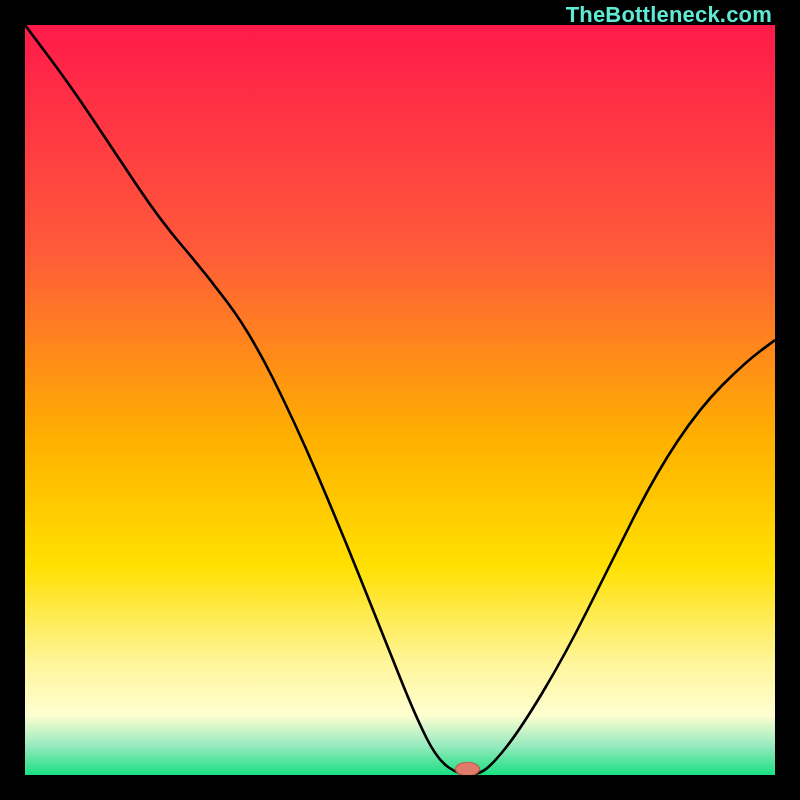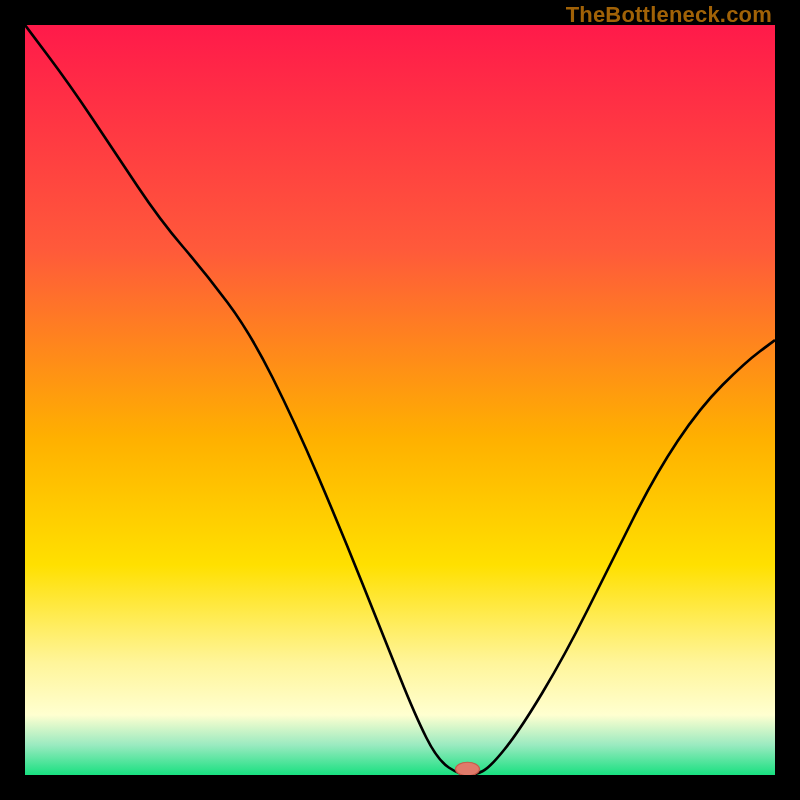--- a/index.html
+++ b/index.html
@@ -25,21 +25,21 @@
     position: absolute;
     left: 0; top: 0; width: 100%; height: 100%;
   }
   .watermark {
     position: absolute;
     top: 2px;
     right: 28px;
     font-family: Arial, Helvetica, sans-serif;
     font-size: 22px;
     font-weight: 600;
-    color: #a16207;
+    color: #5eead4;
     letter-spacing: 0.2px;
   }
 </style>
 </head>
 <body>
 
 <div class="frame">
   <div class="plot-area">
 
     <svg class="gradient-bg" viewBox="0 0 100 100" preserveAspectRatio="none">

